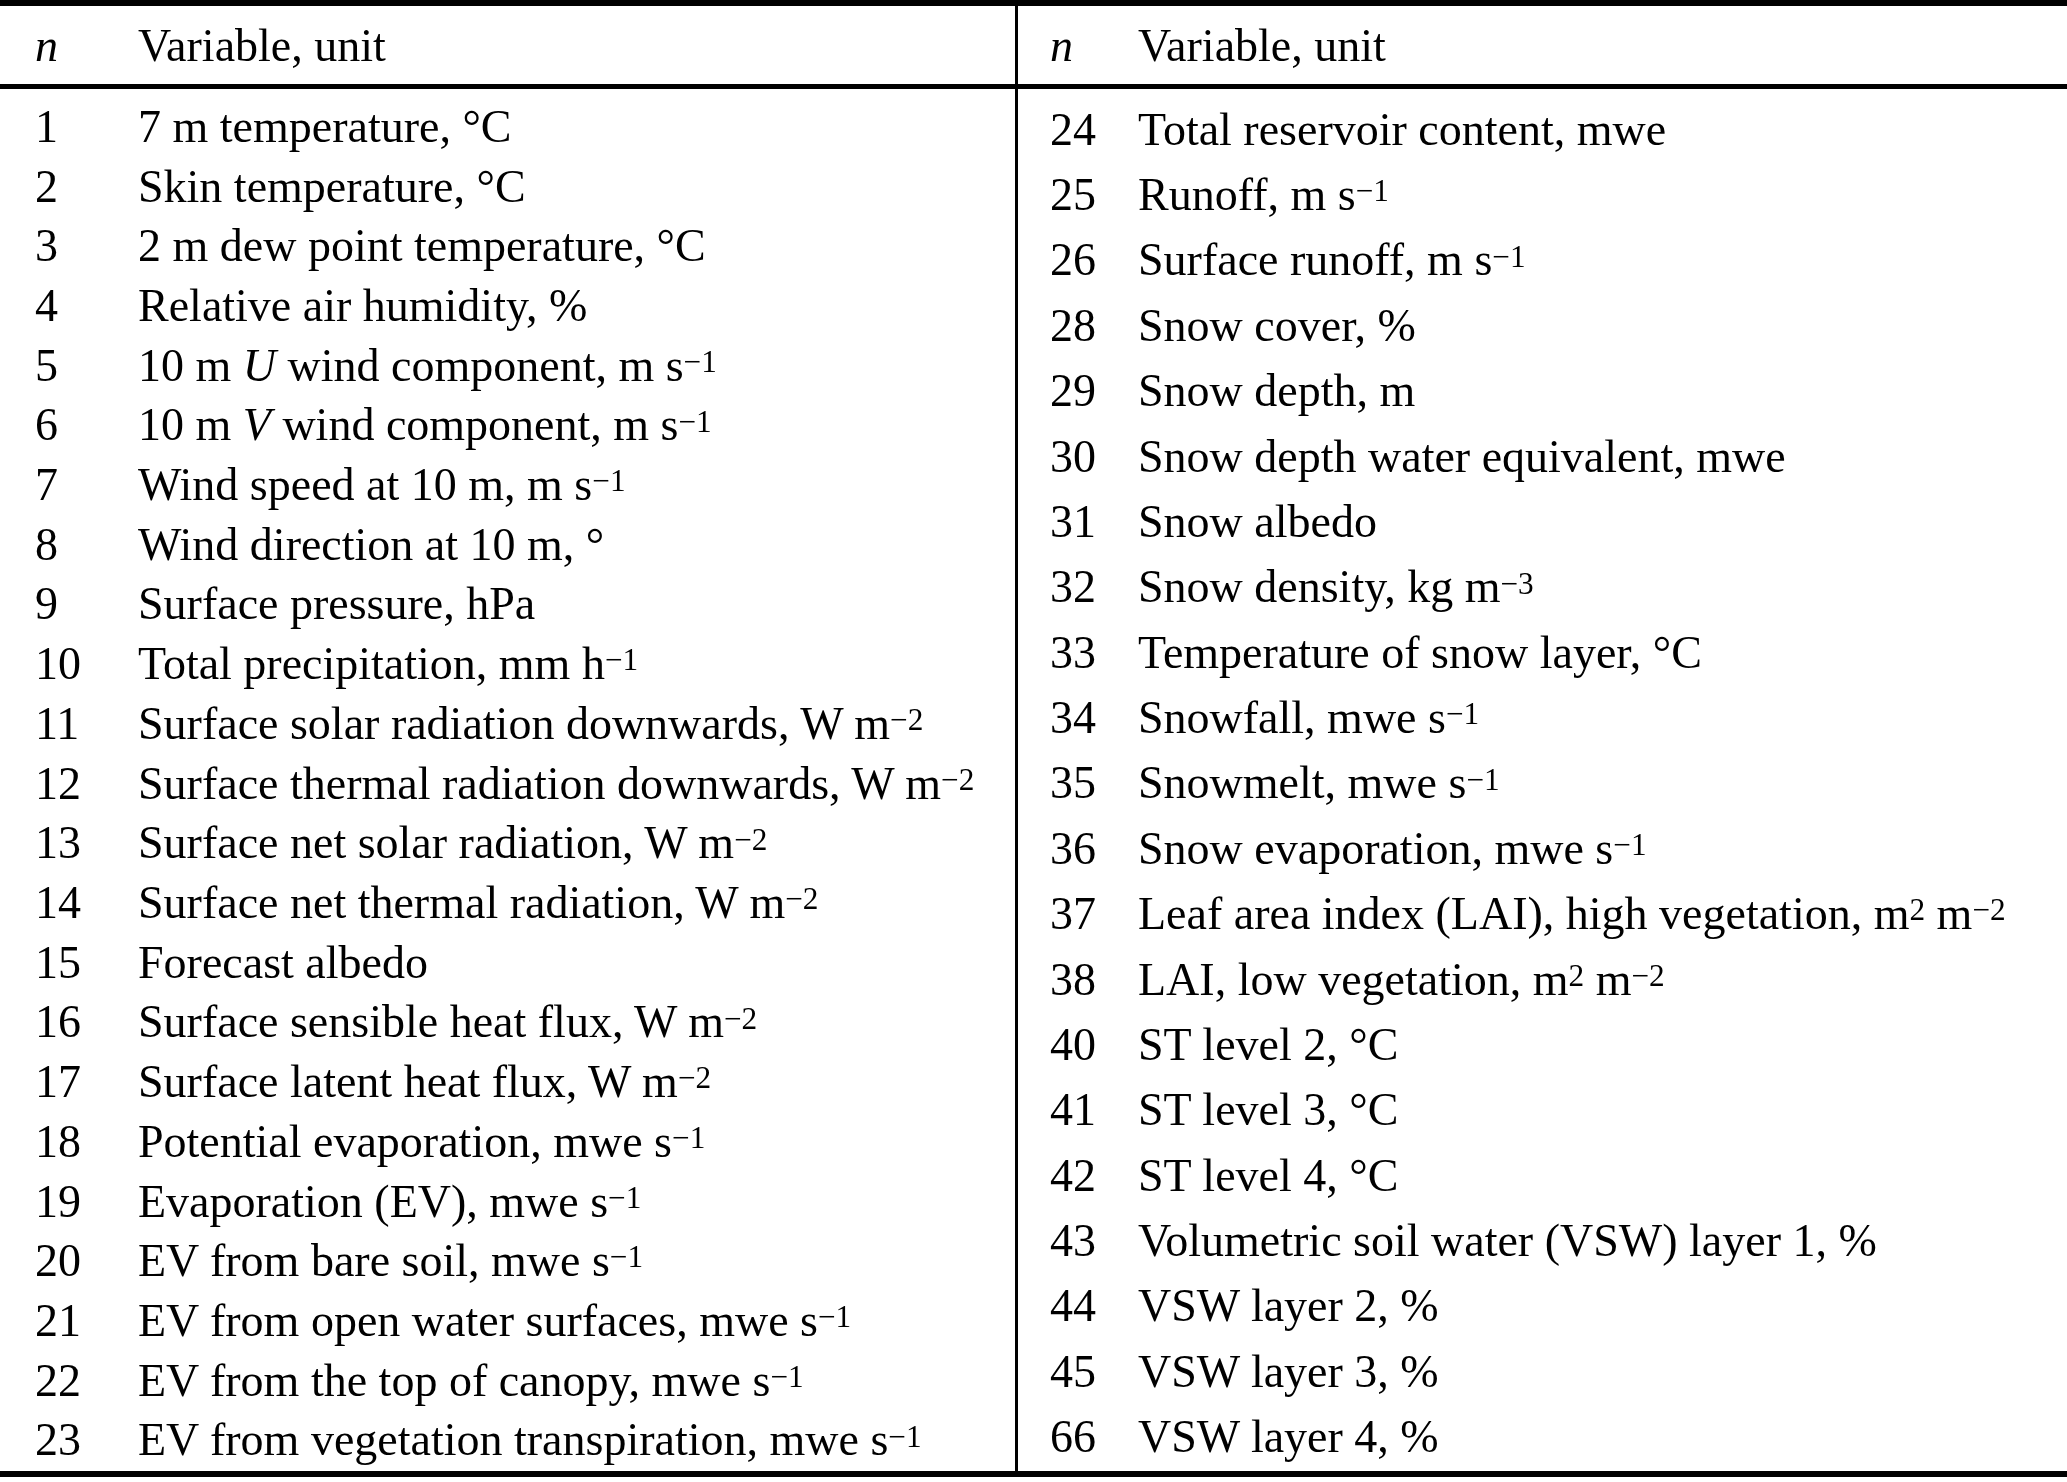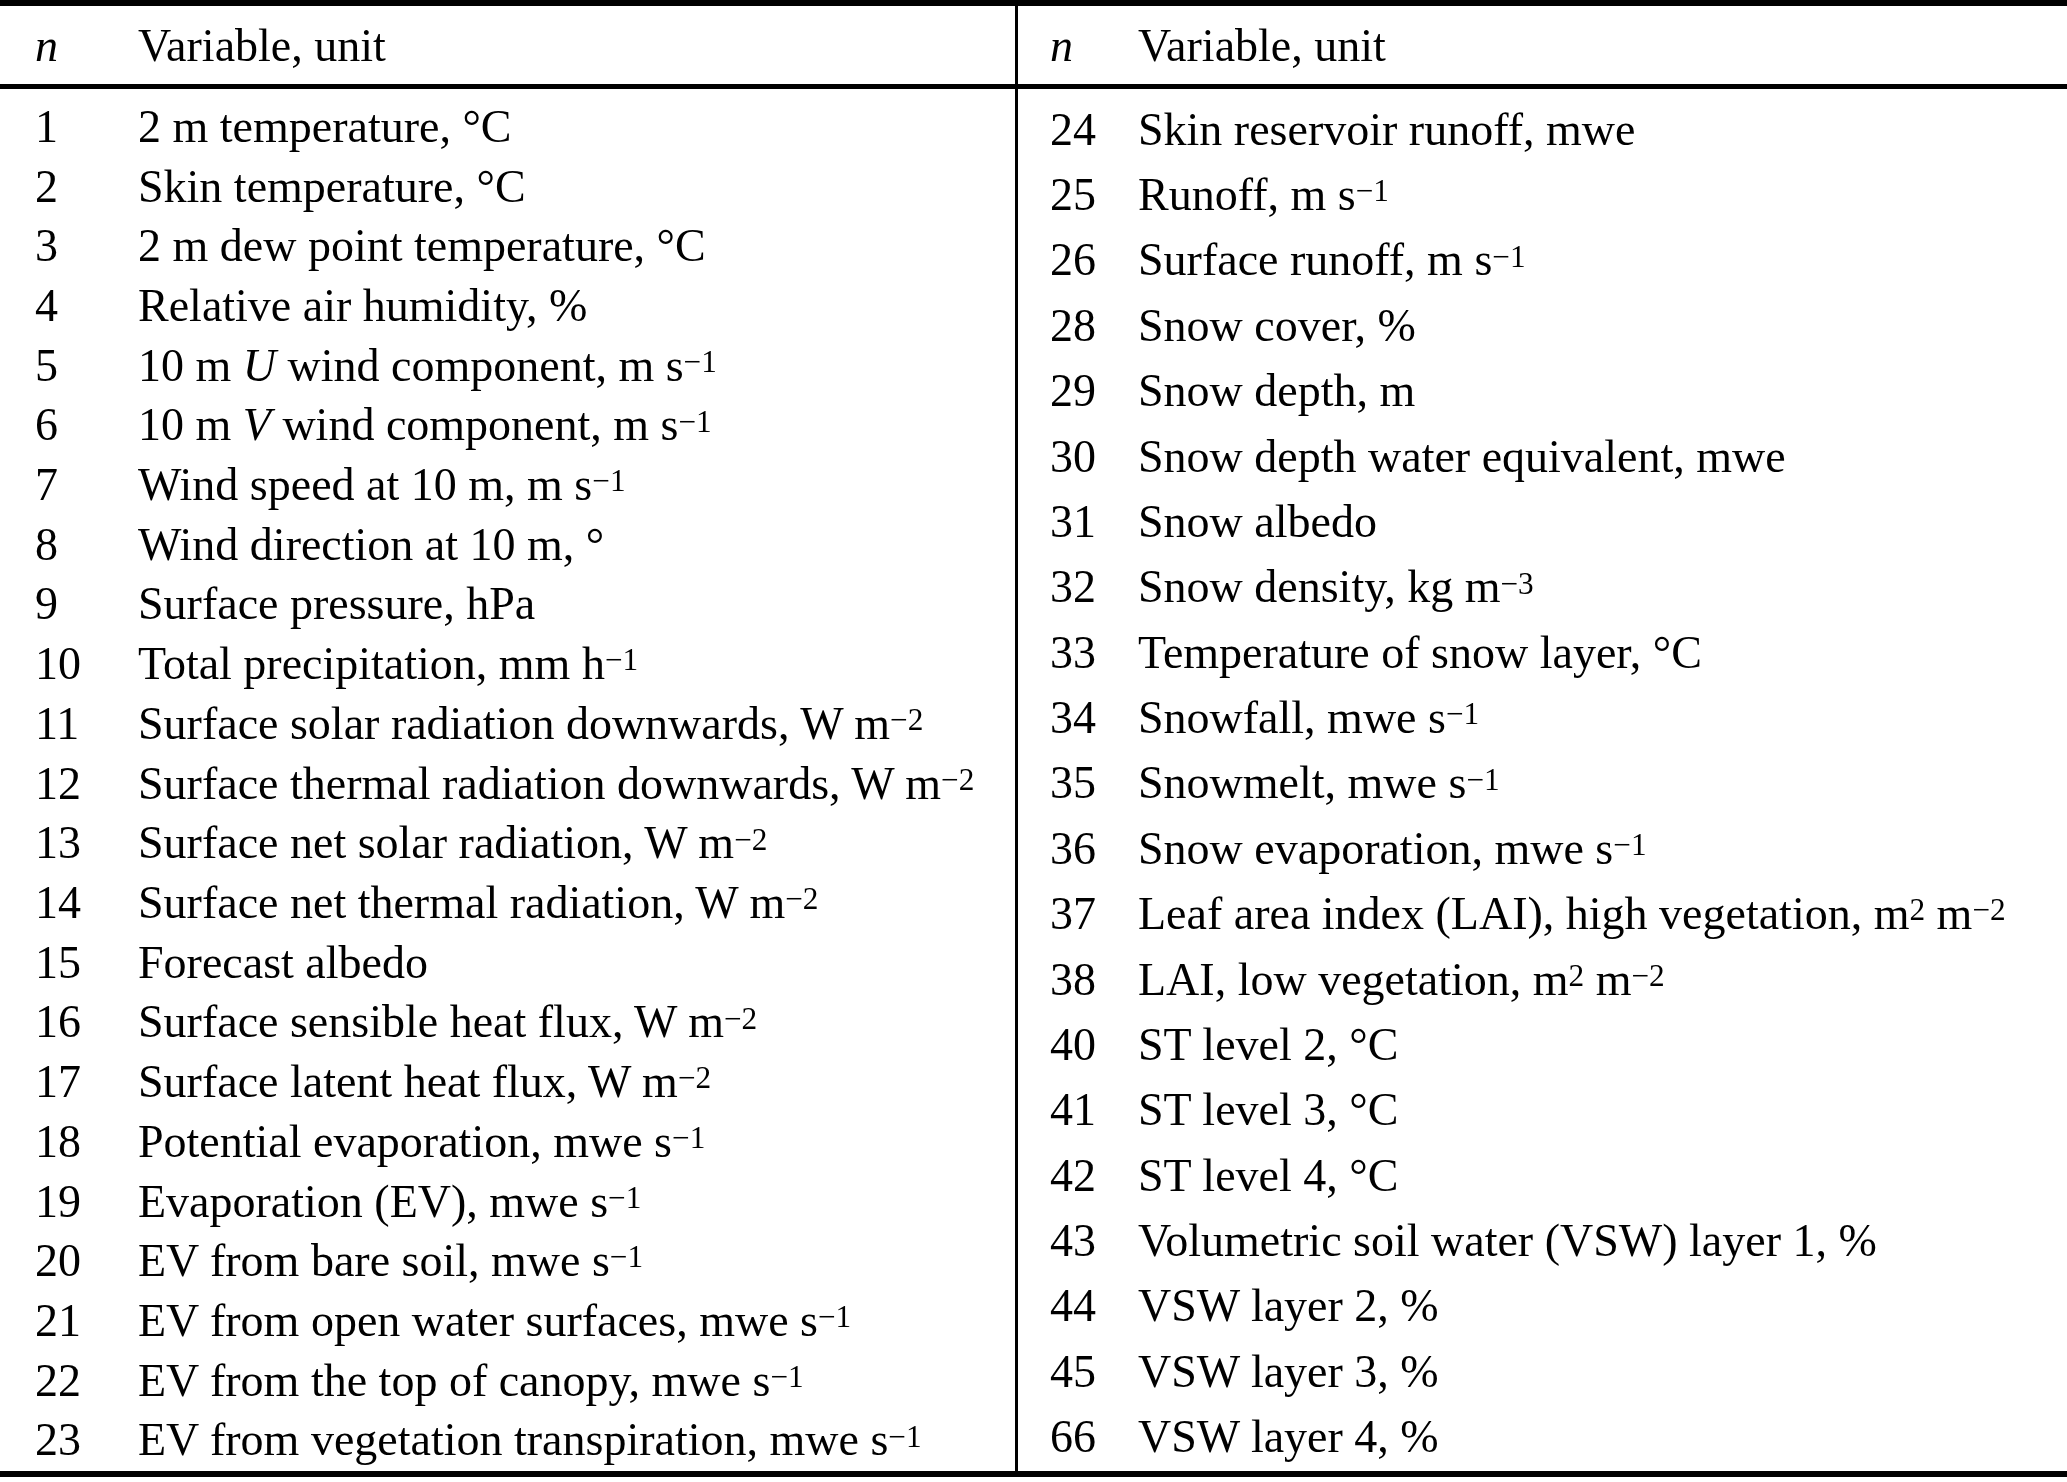--- a/index.html
+++ b/index.html
@@ -97,21 +97,21 @@
   <div class="vdivider"></div>
 
   <div class="half left">
     <div class="header-row">
       <span class="ncol-h"><i>n</i></span>
       <span class="tcol">Variable, unit</span>
     </div>
     <div class="tbody">
         <div class="row">
           <span class="ncol">1</span>
-          <span class="tcol">2 m temperature, °C</span>
+          <span class="tcol">7 m temperature, °C</span>
         </div>
         <div class="row">
           <span class="ncol">2</span>
           <span class="tcol">Skin temperature, °C</span>
         </div>
         <div class="row">
           <span class="ncol">3</span>
           <span class="tcol">2 m dew point temperature, °C</span>
         </div>
         <div class="row">
@@ -198,21 +198,21 @@
   </div>
 
   <div class="half right">
     <div class="header-row">
       <span class="ncol-h"><i>n</i></span>
       <span class="tcol">Variable, unit</span>
     </div>
     <div class="tbody">
         <div class="row">
           <span class="ncol">24</span>
-          <span class="tcol">Skin reservoir runoff, mwe</span>
+          <span class="tcol">Total reservoir content, mwe</span>
         </div>
         <div class="row">
           <span class="ncol">25</span>
           <span class="tcol">Runoff, m s<sup>−1</sup></span>
         </div>
         <div class="row">
           <span class="ncol">26</span>
           <span class="tcol">Surface runoff, m s<sup>−1</sup></span>
         </div>
         <div class="row">

